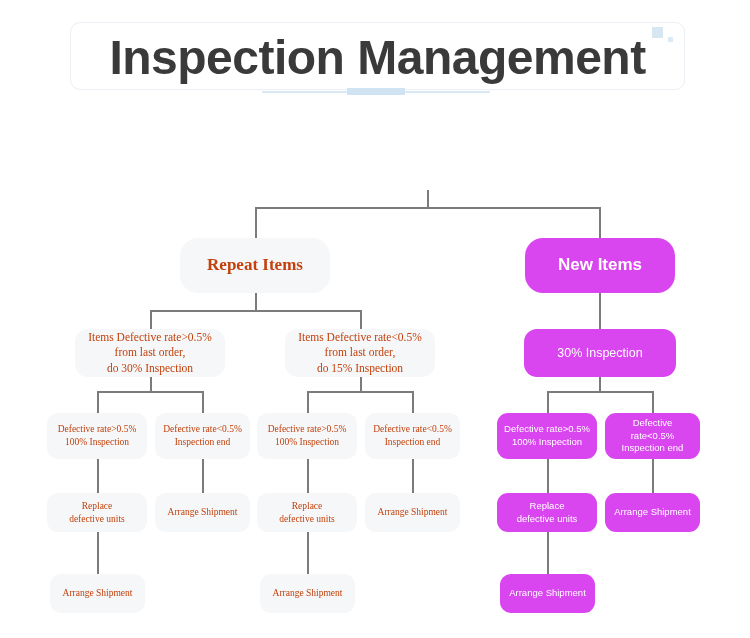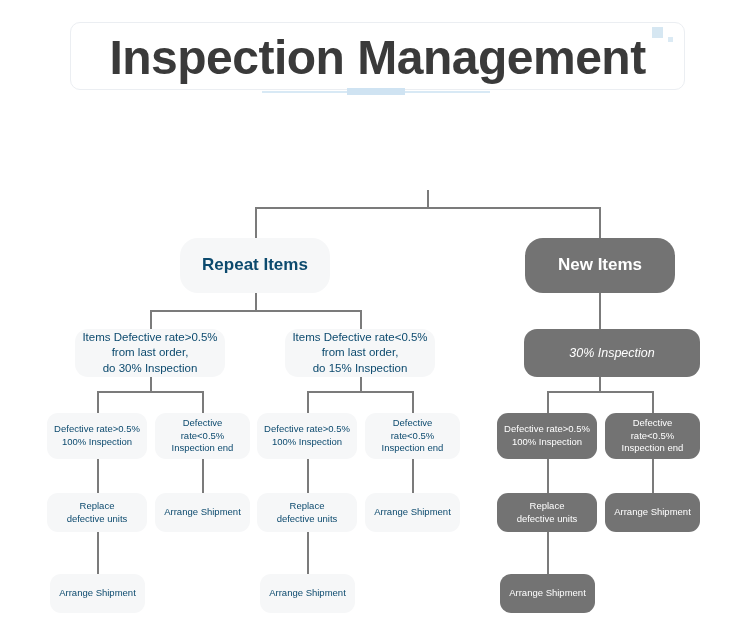--- a/index.html
+++ b/index.html
@@ -96,24 +96,25 @@
     align-items: center;
     justify-content: center;
     text-align: center;
     border-radius: 14px;
     padding: 2px 6px;
     line-height: 1.32;
     white-space: pre-line;
   }
   .node.blue {
     background: #f6f7f8;
-    color: #0c4a6e;
+    color: #c2410c;
+    font-family: Liberation Serif, serif;
   }
   .node.pink {
-    background: #737373;
+    background: #d946ef;
     color: #ffffff;
   }
   .node.root {
     background: #f6f7f8;
     color: #4a90e8;
     font-size: 19px;
     font-weight: bold;
     border-radius: 16px;
   }
   .node.lvl2 {
@@ -200,21 +201,21 @@
   <div class="node lvl2 pink" style="left:525px; top:238px; width:150px; height:55px;">New Items</div>
 
   <div class="node lvl3 blue" style="left:75px; top:329px; width:150px; height:48px;">Items Defective rate&gt;0.5%
 from last order,
 do 30% Inspection</div>
 
   <div class="node lvl3 blue" style="left:285px; top:329px; width:150px; height:48px;">Items Defective rate&lt;0.5%
 from last order,
 do 15% Inspection</div>
 
-  <div class="node lvl3 pink" style="left:524px; top:329px; width:176px; height:48px;font-style:italic;">30% Inspection</div>
+  <div class="node lvl3 pink" style="left:524px; top:329px; width:152px; height:48px;">30% Inspection</div>
 
   <div class="node lvl4 blue" style="left:47px; top:413px; width:100px; height:46px;">Defective rate&gt;0.5%
 100% Inspection</div>
   <div class="node lvl4 blue" style="left:155px; top:413px; width:95px; height:46px;">Defective rate&lt;0.5%
 Inspection end</div>
   <div class="node lvl4 blue" style="left:257px; top:413px; width:100px; height:46px;">Defective rate&gt;0.5%
 100% Inspection</div>
   <div class="node lvl4 blue" style="left:365px; top:413px; width:95px; height:46px;">Defective rate&lt;0.5%
 Inspection end</div>
   <div class="node lvl4 pink" style="left:497px; top:413px; width:100px; height:46px;">Defective rate&gt;0.5%

